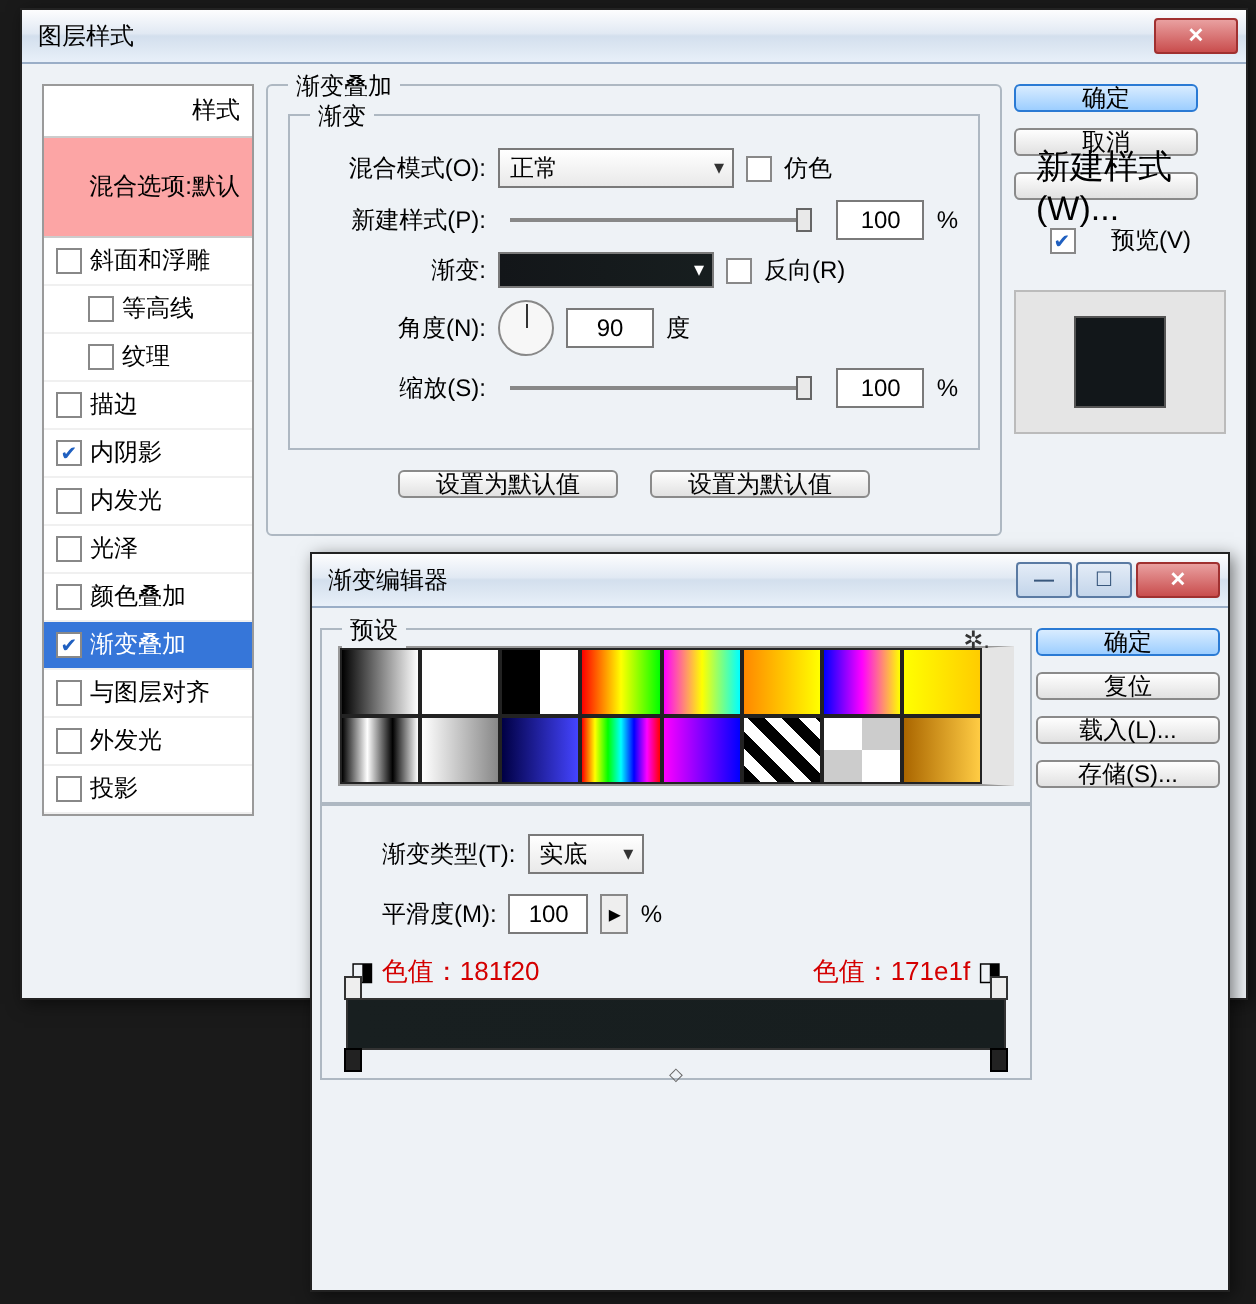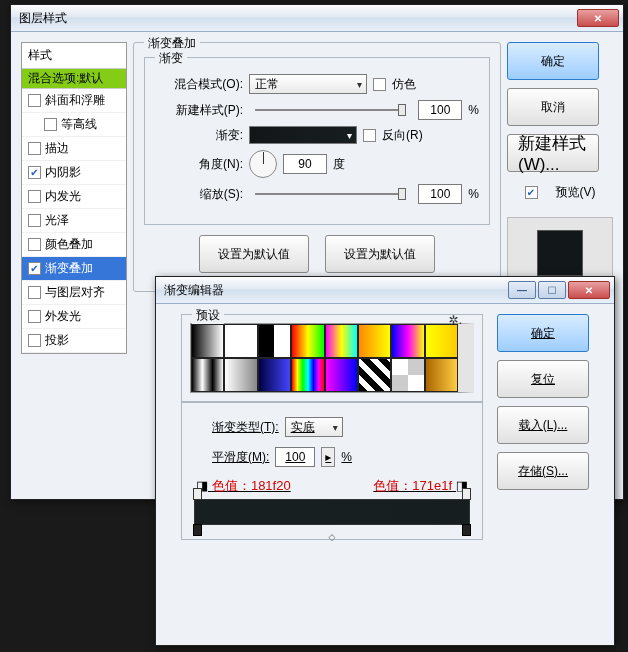--- a/index.html
+++ b/index.html
@@ -11,23 +11,23 @@
 .winbtns { display: flex; gap: 2px; }
 .winbtn { width: 28px; height: 18px; border: 1px solid #5a7aa3; border-radius: 2px; background: linear-gradient(#e4ecf7,#c3d5ea); display:flex;align-items:center;justify-content:center;font-size:10px;color:#39587d; }
 .winbtn.close { width: 42px; background: linear-gradient(#e9a0a0,#c94d4d); border-color:#a03030; color:#fff; font-weight:bold; }
 .winbtn.close::after { content:"✕"; }
 .winbtn.min::after { content:"—"; font-weight:bold; }
 .winbtn.max::after { content:"☐"; }
 
 .layerstyle-body { display:flex; padding: 10px 10px 14px 10px; gap: 6px; }
 
 
-.styles-col { width: 106px; background:#fff; border:1px solid #9a9a9a; }
+.styles-col { width: 106px; background:#fff; border:1px solid #9a9a9a;text-align:right; }
 .styles-head { padding:4px 6px; background:#fff; }
-.styles-sub  { padding:1px 6px; background:#84cc16; border-top:1px solid #ccc; border-bottom:1px solid #ccc; }
+.styles-sub  { padding:16px 6px; background:#fca5a5; border-top:1px solid #ccc; border-bottom:1px solid #ccc; }
 .style-row { display:flex; align-items:center; padding:3px 4px 3px 6px; gap:4px; border-bottom:1px solid #f0f0f0; }
 .style-row.indent { padding-left: 22px; }
 .style-row.selected { background:#3676d9; color:#fff; }
 .chk { width:13px; height:13px; border:1px solid #888; background:#fff; display:inline-flex; align-items:center; justify-content:center; font-size:10px; color:#2060c0; }
 .chk.on::after { content:"✔"; }
 
 
 .center { flex:1; }
 .fieldset { border:1px solid #aeb8c2; border-radius:3px; padding:8px 10px 12px 10px; position:relative; }
 .fieldset > .legend { position:absolute; top:-8px; left:10px; background:#eef2f6; padding:0 4px; }
@@ -37,33 +37,33 @@
 .lbl { width:88px; text-align:right; }
 .select { height:20px; border:1px solid #7a7a7a; background:linear-gradient(#fff,#e9e9e9); padding:0 18px 0 5px; position:relative; display:inline-flex; align-items:center; min-width:100px; }
 .select::after { content:"▾"; position:absolute; right:4px; font-size:10px; color:#333; }
 .slider { flex:1; height:2px; background:#888; position:relative; margin:0 6px; }
 .slider .thumb { position:absolute; top:-5px; width:8px; height:12px; background:#e9e9e9; border:1px solid #666; }
 .numbox { width:44px; height:20px; border:1px solid #7a7a7a; background:#fff; text-align:center; display:inline-flex;align-items:center;justify-content:center; }
 .grad-sw { width:108px; height:18px; border:1px solid #7a7a7a; background:linear-gradient(90deg,#131619,#171e1f); display:inline-flex; align-items:center; position:relative; }
 .grad-sw::after { content:"▾"; position:absolute; right:4px; color:#fff; font-size:10px; }
 .angle-wheel { width:28px;height:28px;border:1px solid #888;border-radius:50%;background:#f7f7f7;display:inline-flex;align-items:center;justify-content:center; position:relative; }
 .angle-wheel::after { content:""; position:absolute; width:1px; height:12px; background:#333; top:1px; left:50%; }
-.btn { height:38px; border:1px solid #8a8a8a; background:linear-gradient(#fefefe,#e1e1e1); border-radius:3px; padding:0 10px; display:inline-flex; align-items:center; justify-content:center; }
+.btn { height:14px; border:1px solid #8a8a8a; background:linear-gradient(#fefefe,#e1e1e1); border-radius:3px; padding:0 10px; display:inline-flex; align-items:center; justify-content:center; }
 .btn.wide { width:92px; }
 .btn.primary { background:linear-gradient(#d9ecff,#9dceff); border-color:#2a7ad4; }
 
 
 .right-col { width:106px; display:flex; flex-direction:column; gap:8px; align-items:stretch; }
 .preview-box { margin-top:8px; border:1px solid #bbb; background:#e5e5e5; height:72px; display:flex; align-items:center; justify-content:center; }
 .preview-sw { width:46px; height:46px; background:#12171a; border:1px solid #555; }
 .pv-row { display:flex; align-items:center; gap:18px; justify-content:center; margin-top:4px;}
 
 
 .ge { left:155px; top:276px; width:460px; height:370px; }
-.ge-body { padding:10px 25px; display:flex; gap:14px;text-decoration:underline; }
+.ge-body { padding:10px 4px; display:flex; gap:2px; }
 .ge-left { flex:1; }
 .ge-right { width:92px; display:flex; flex-direction:column; gap:8px; }
 .presets { border:1px solid #aeb8c2; padding:8px; position:relative; }
 .presets .legend { position:absolute; top:-8px; left:10px; background:#eef2f6; padding:0 4px; }
 .presets .gear { position:absolute; top:-2px; right:20px; font-size:12px; color:#333; }
 .preset-grid { display:grid; grid-template-columns:repeat(8,1fr); gap:0; height:70px; border:1px solid #999; background:#fff; overflow:hidden; border-right:16px solid #e4e4e4;}
 .preset-grid .cell { border:1px solid #222; }
 .name-row { display:flex; align-items:center; gap:6px; margin:14px 0 8px 0; }
 .name-input { flex:1; height:22px; border:1px solid #7a7a7a; background:#fff; padding:0 5px; display:inline-flex; align-items:center; box-shadow: inset 0 0 0 1px #6aa6ff; }
 .grad-edit { border:1px solid #aeb8c2; padding:10px; position:relative; }
@@ -94,20 +94,24 @@
       <div class="styles-head">样式</div>
       <div class="styles-sub">混合选项:默认</div>
       <div id="styles-items">
           <div class="style-row">
             <span class="chk"></span>
             <span>斜面和浮雕</span>
           </div>
           <div class="style-row indent">
             <span class="chk"></span>
             <span>等高线</span>
+          </div>
+          <div class="style-row indent">
+            <span class="chk"></span>
+            <span>纹理</span>
           </div>
           <div class="style-row">
             <span class="chk"></span>
             <span>描边</span>
           </div>
           <div class="style-row">
             <span class="chk on"></span>
             <span>内阴影</span>
           </div>
           <div class="style-row">

